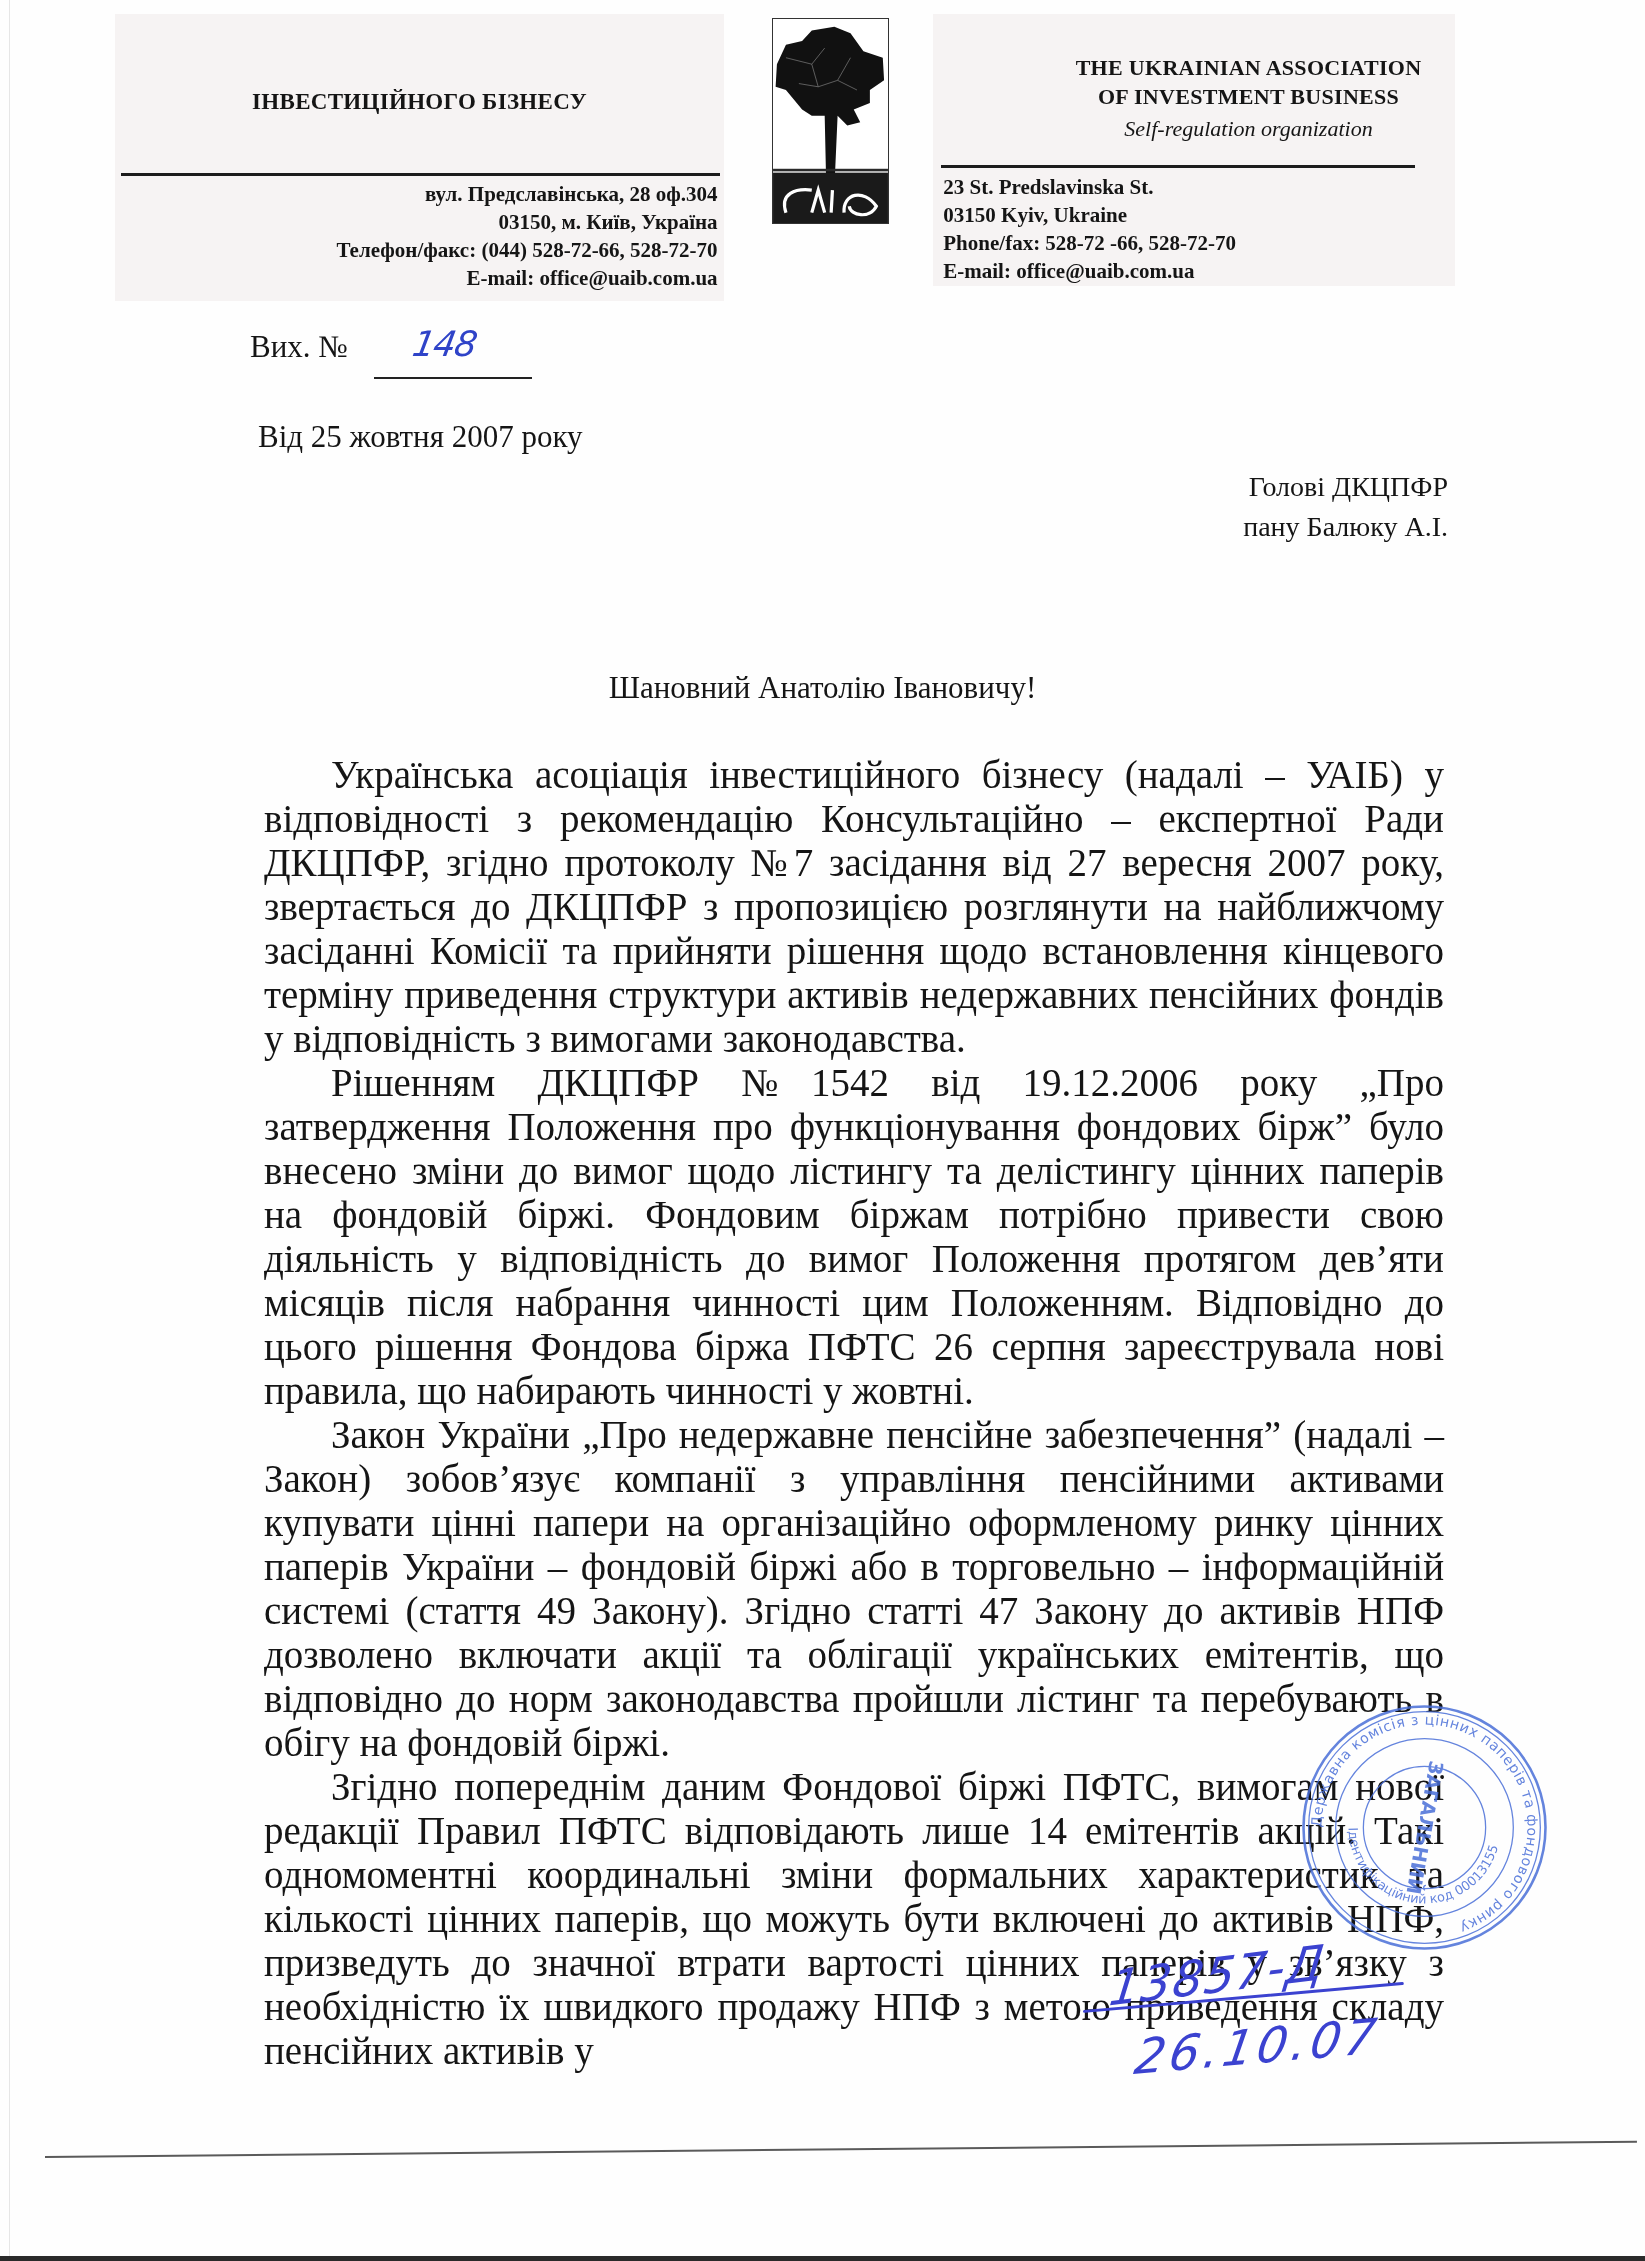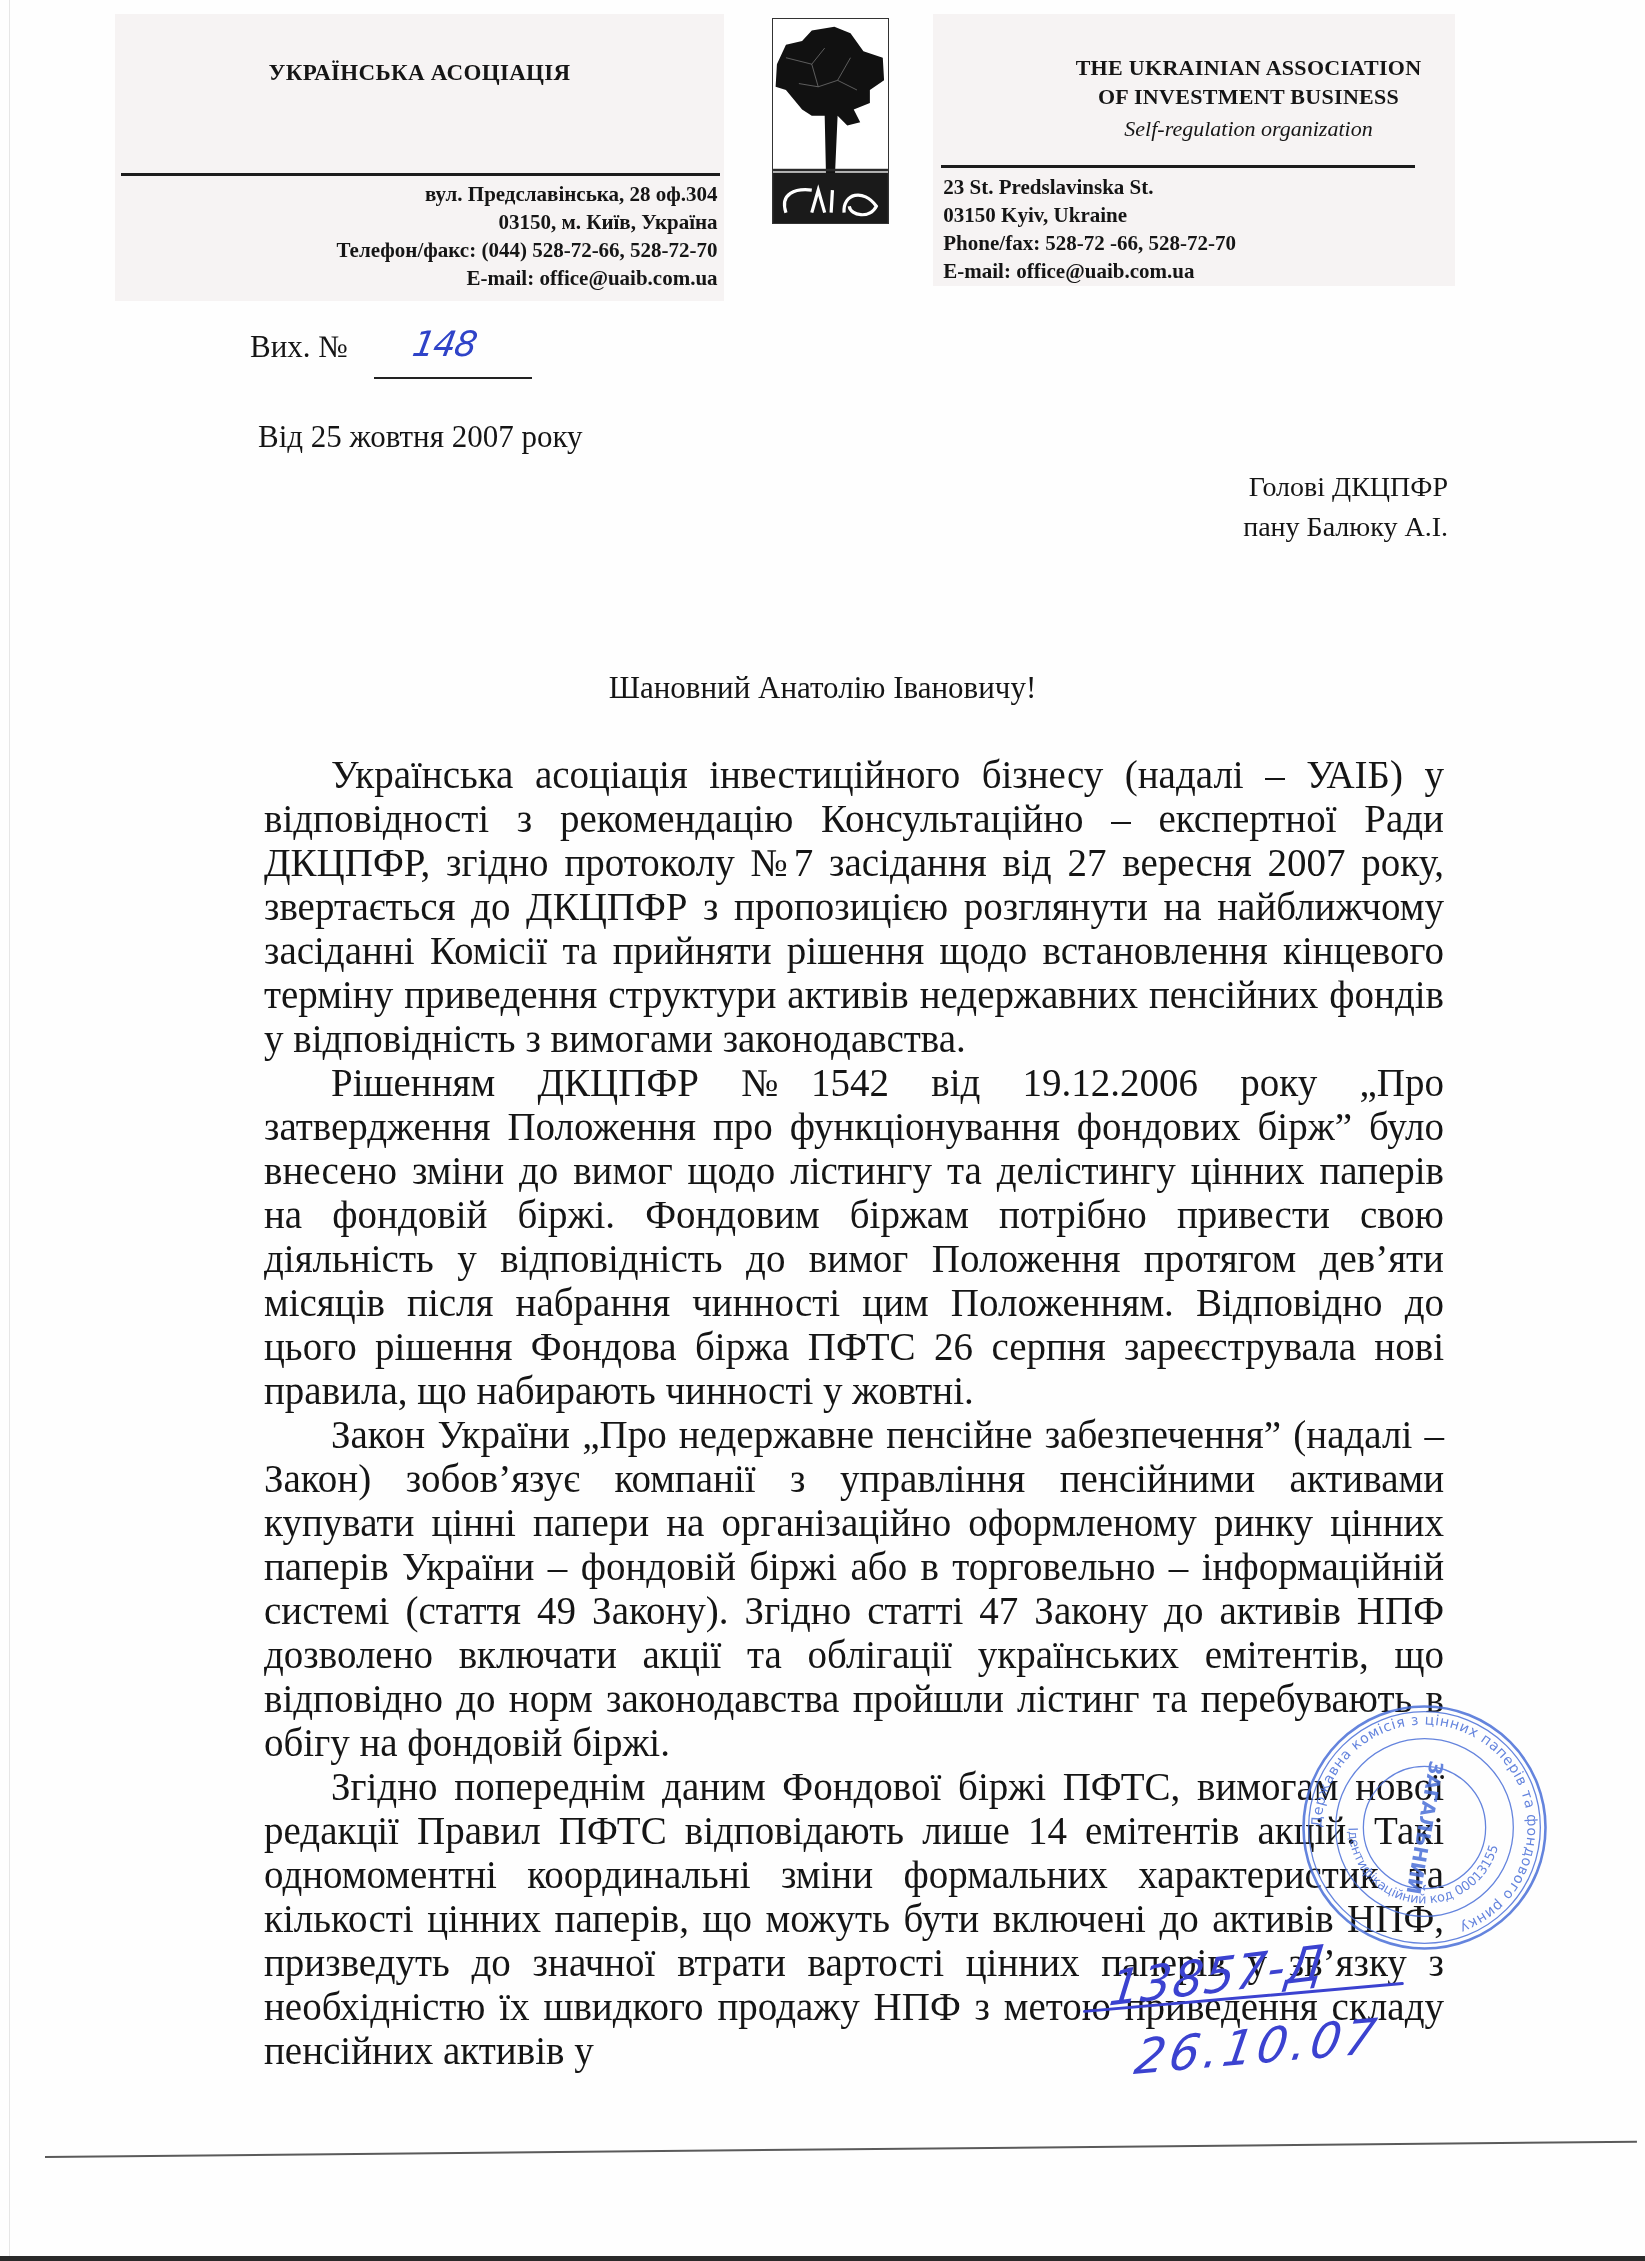--- a/index.html
+++ b/index.html
@@ -42,21 +42,21 @@
   .hand-num { position: absolute; left: 26px; top: 0; font-family: "DejaVu Sans", sans-serif; font-style: italic; font-size: 48px; color: #3b42d0; transform: rotate(-7deg) skewX(-14deg); letter-spacing: 1.3px; }
   .hand-date { position: absolute; left: 52px; top: 71px; font-family: "DejaVu Sans", sans-serif; font-style: italic; font-size: 48px; color: #3b42d0; transform: rotate(-5deg) skewX(-14deg); letter-spacing: 3.9px; }
   .hand-line { position: absolute; left: 0; top: 63px; width: 322px; height: 3.2px; background: #3b42d0; border-radius: 1.9px; transform: rotate(-5deg); transform-origin: left center; }
 </style>
 </head>
 <body>
 
 <div class="page-edge"></div>
 
 <div class="lh-panel lh-left">
-  <div class="lh-title" style="left:0;width:609px;top:44px;">УКРАЇНСЬКА АСОЦІАЦІЯ</div>
+  <div class="lh-title" style="left:0;width:609px;top:73px;">ІНВЕСТИЦІЙНОГО БІЗНЕСУ</div>
   <div class="lh-rule" style="left:6.4px;top:159px;width:599px;"></div>
   <div class="lh-addr" style="right:6.4px;top:166px;text-align:right;">
     <div>вул. Предславінська, 28 оф.304</div>
     <div>03150, м. Київ, Україна</div>
     <div>Телефон/факс: (044) 528-72-66, 528-72-70</div>
     <div>E-mail: office@uaib.com.ua</div>
   </div>
 </div>
 
 <div class="logo">

